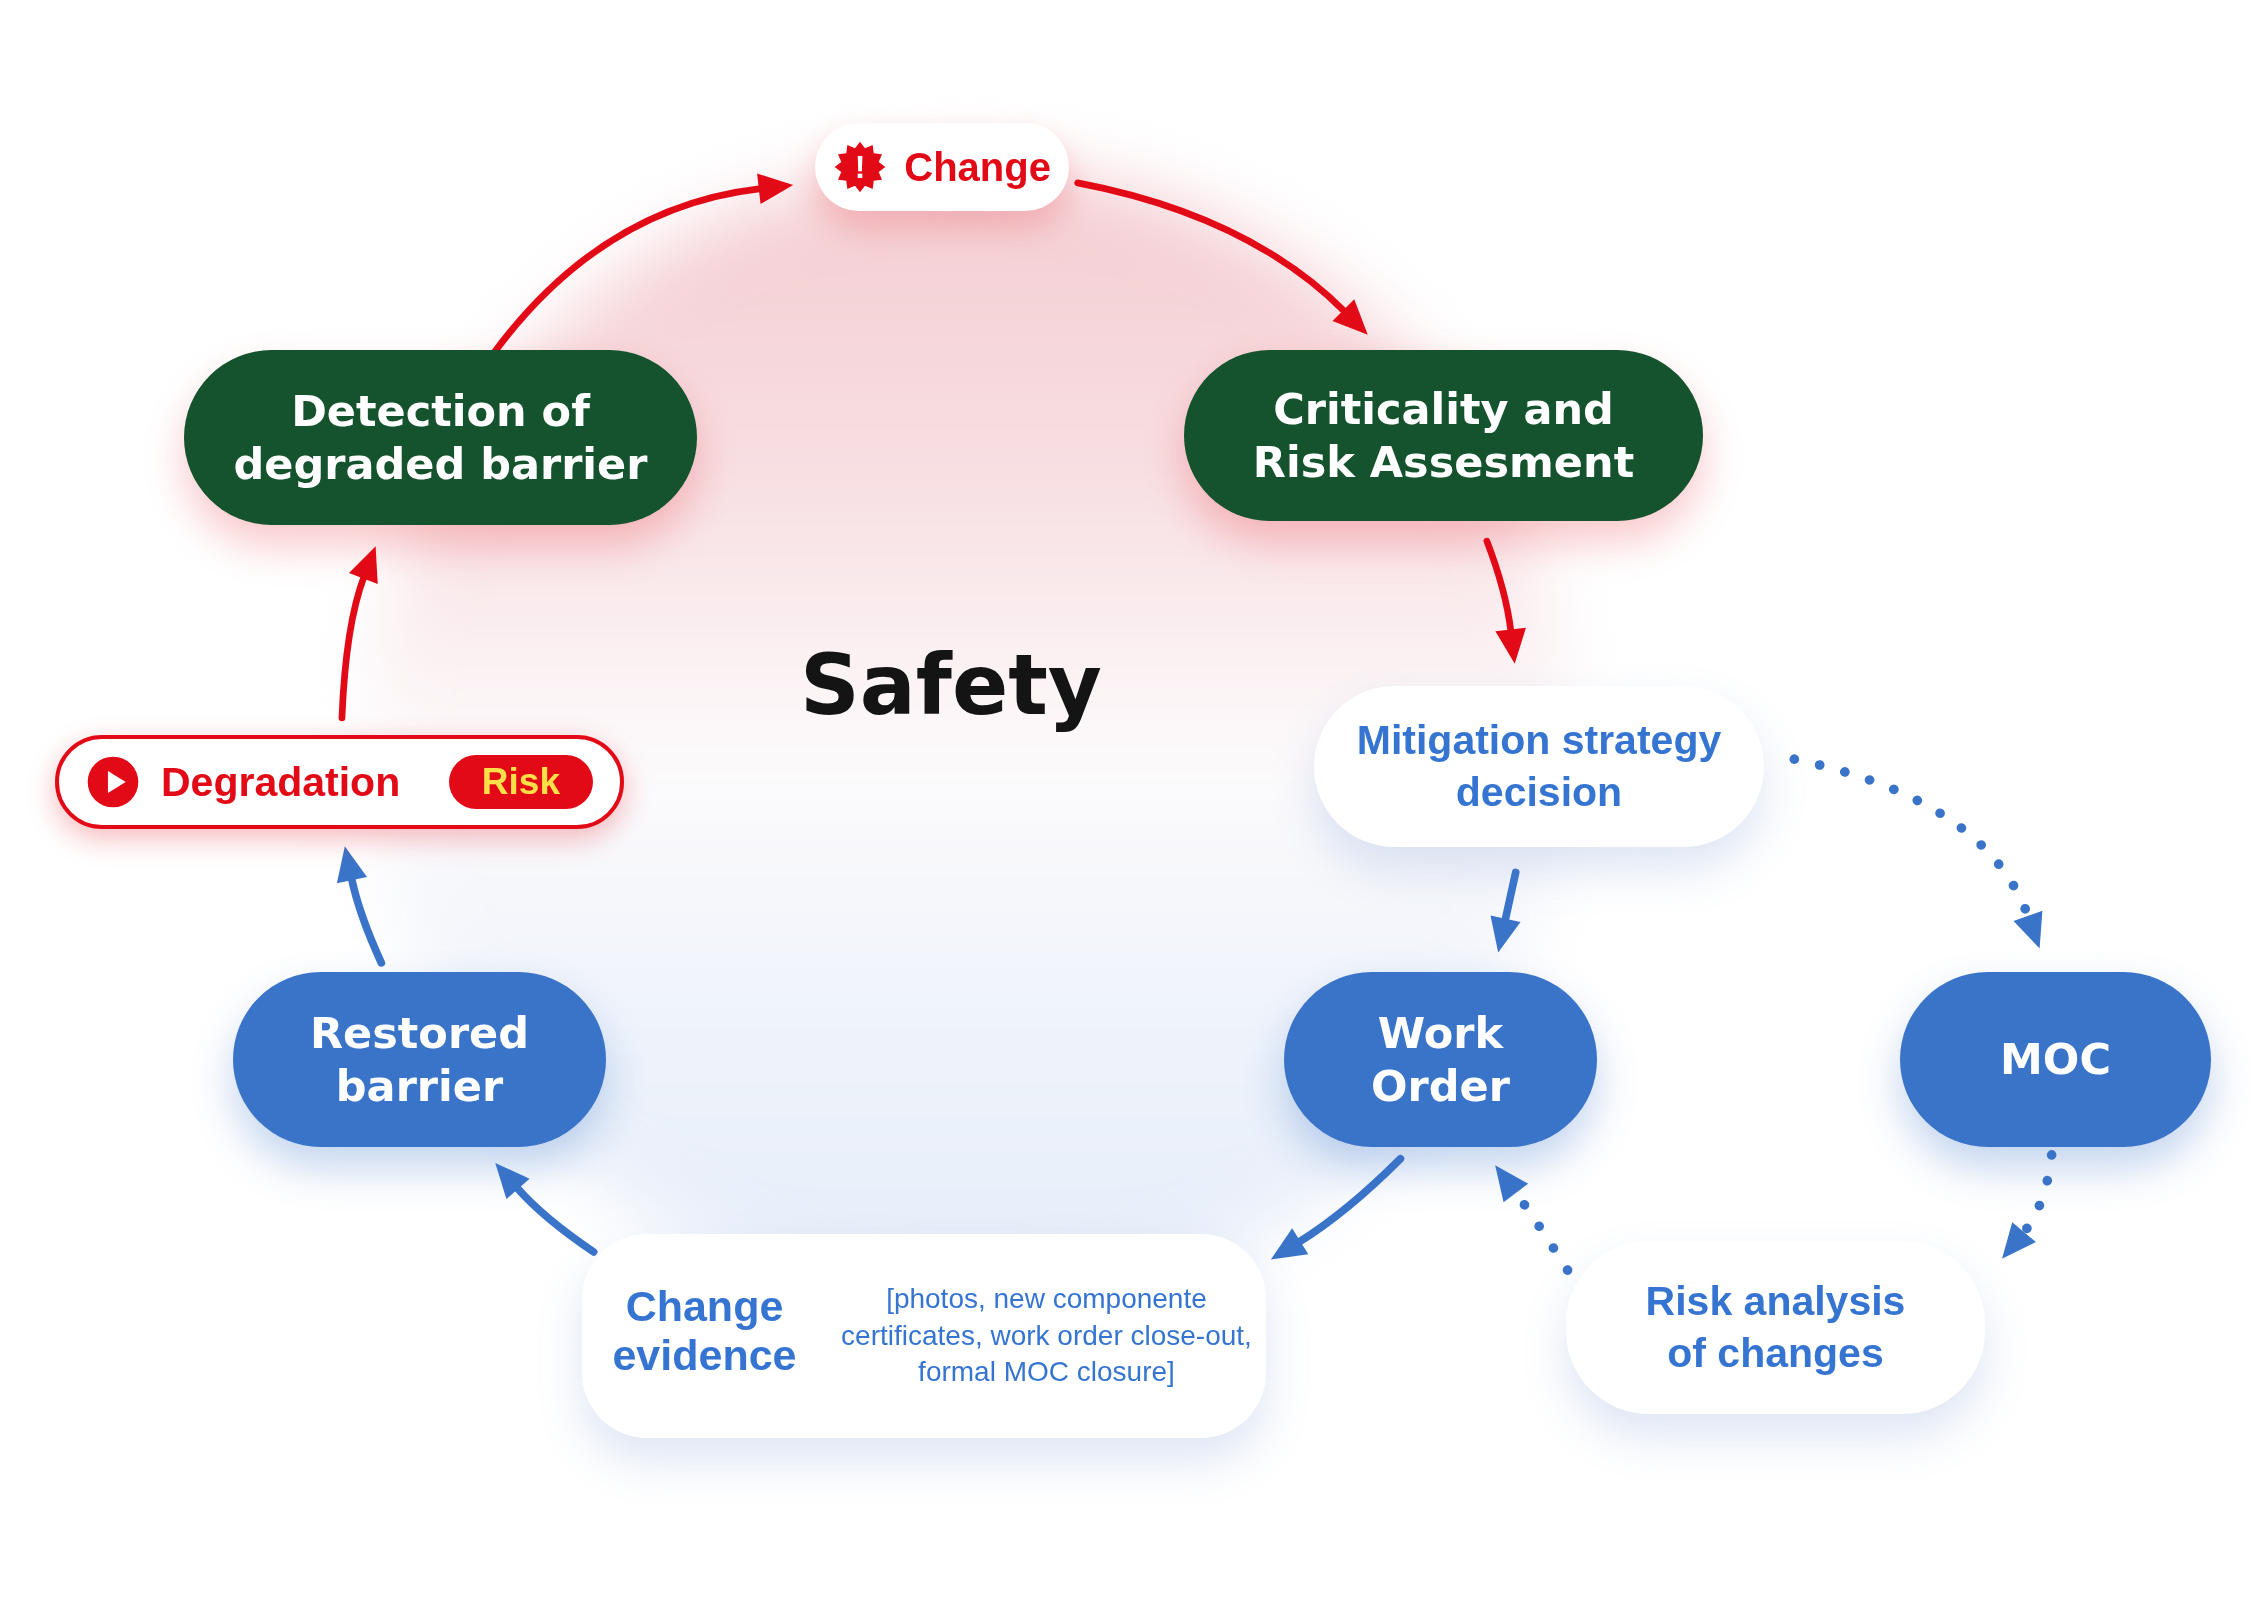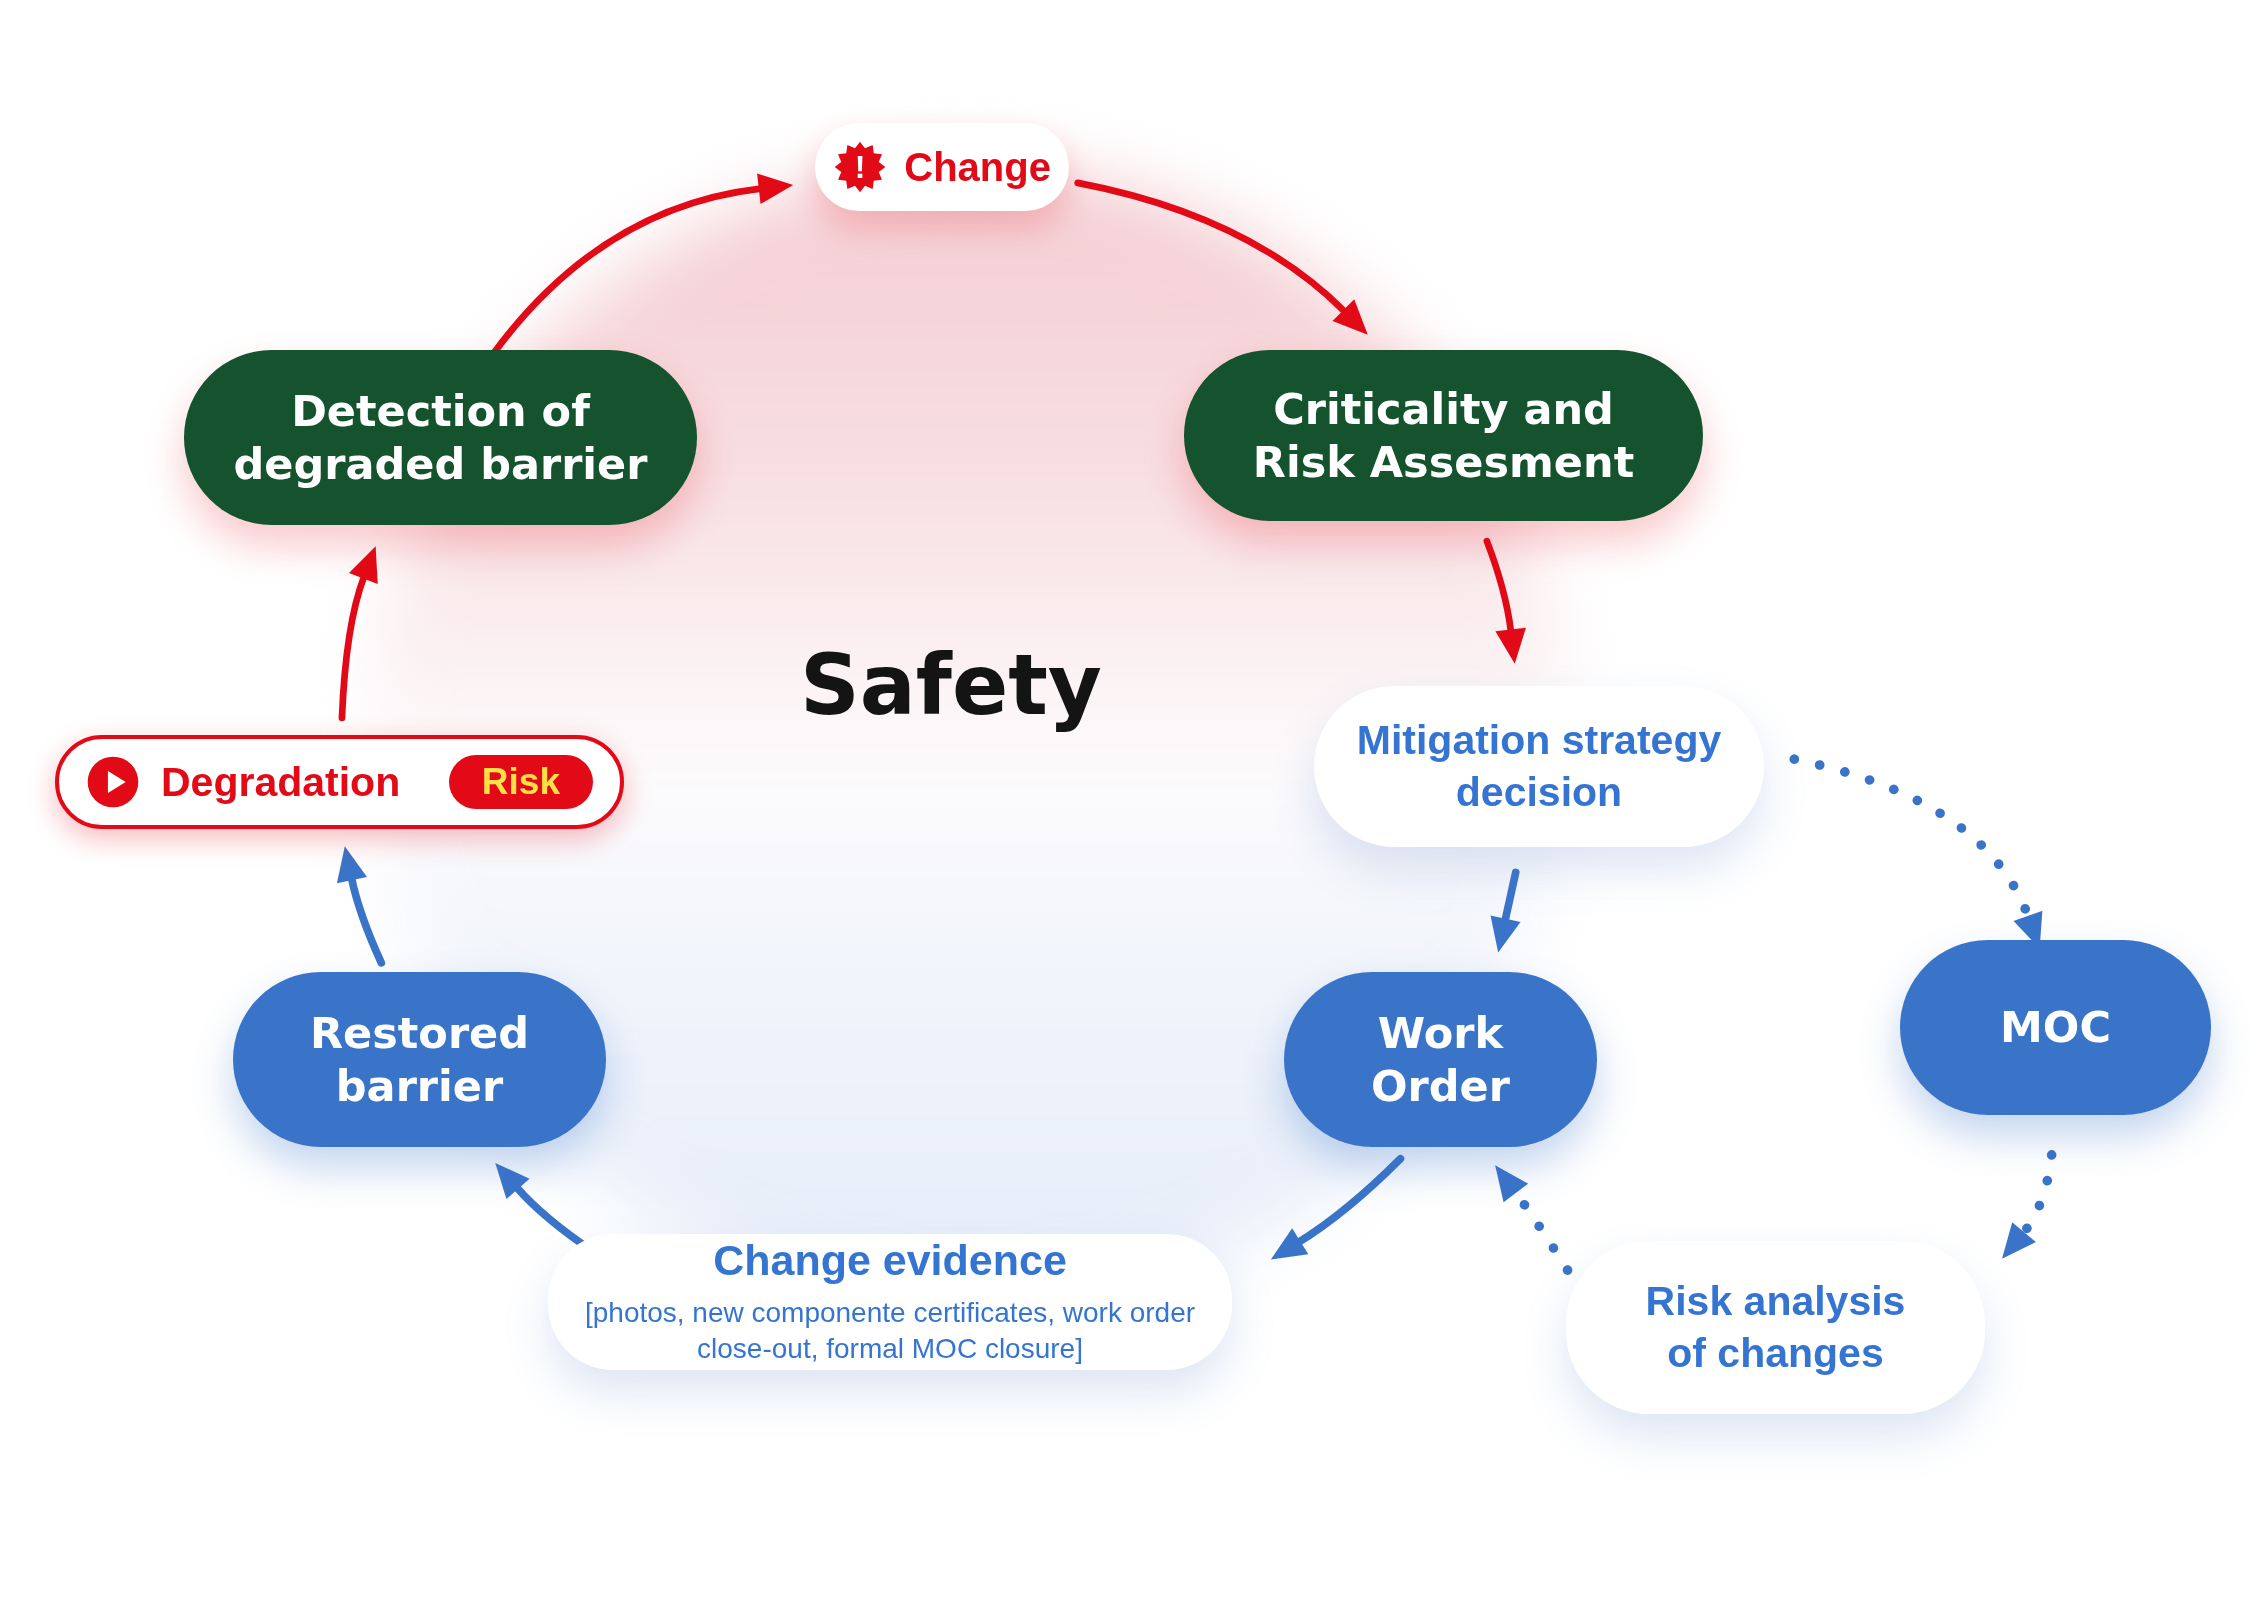--- a/index.html
+++ b/index.html
@@ -64,24 +64,24 @@
     background:#E20A16;color:#fde047;border-radius:29px;
     font-weight:700;font-size:37px;padding:5.8px 33px;text-align:right;
   }
   .center-title{
     position:absolute;left:615px;top:636px;width:672px;text-align:center;
     color:#141414;font-family:"DejaVu Sans", sans-serif;line-height:1.2;
   }
   .center-title .t1{font-size:79px;font-weight:400;}
   .center-title .t2,.center-title .t3{font-size:83px;font-weight:700;}
   .change-evidence{
-    position:absolute;left:548px;top:1234px;width:684px;height:136px;
+    position:absolute;left:582px;top:1234px;width:684px;height:204px;
     background:#ffffff;border-radius:65px;
     box-shadow:0 23px 46px rgba(90,130,200,.20);
-    display:flex;flex-direction:column;align-items:center;justify-content:center;
+    display:flex;flex-direction:row;align-items:center;justify-content:center;
     text-align:center;color:#3575D1;
   }
   .change-evidence .ce-title{font-weight:700;font-size:43px;margin-bottom:9.6px;}
   .change-evidence .ce-sub{font-size:28px;font-weight:400;line-height:1.3;width:634px;}
   .icon{display:inline-flex;flex:0 0 auto;}
 </style>
 </head>
 <body>
 
 <div class="canvas">
@@ -134,21 +134,21 @@
   <div class="pill pill-white" style="left:1314px;top:686px;width:450px;height:161px;">
     <span class="label">Mitigation strategy
 decision</span>
   </div>
 
   <div class="pill pill-blue" style="left:1284px;top:972px;width:313px;height:175px;">
     <span class="label">Work
 Order</span>
   </div>
 
-  <div class="pill pill-blue" style="left:1900px;top:940px;width:311px;height:175px;">
+  <div class="pill pill-blue" style="left:1900px;top:972px;width:311px;height:175px;">
     <span class="label">MOC</span>
   </div>
 
   <div class="pill pill-white" style="left:1566px;top:1241px;width:419px;height:173px;">
     <span class="label">Risk analysis
 of changes</span>
   </div>
 
   <div class="change-evidence">
     <div class="ce-title">Change evidence</div>

